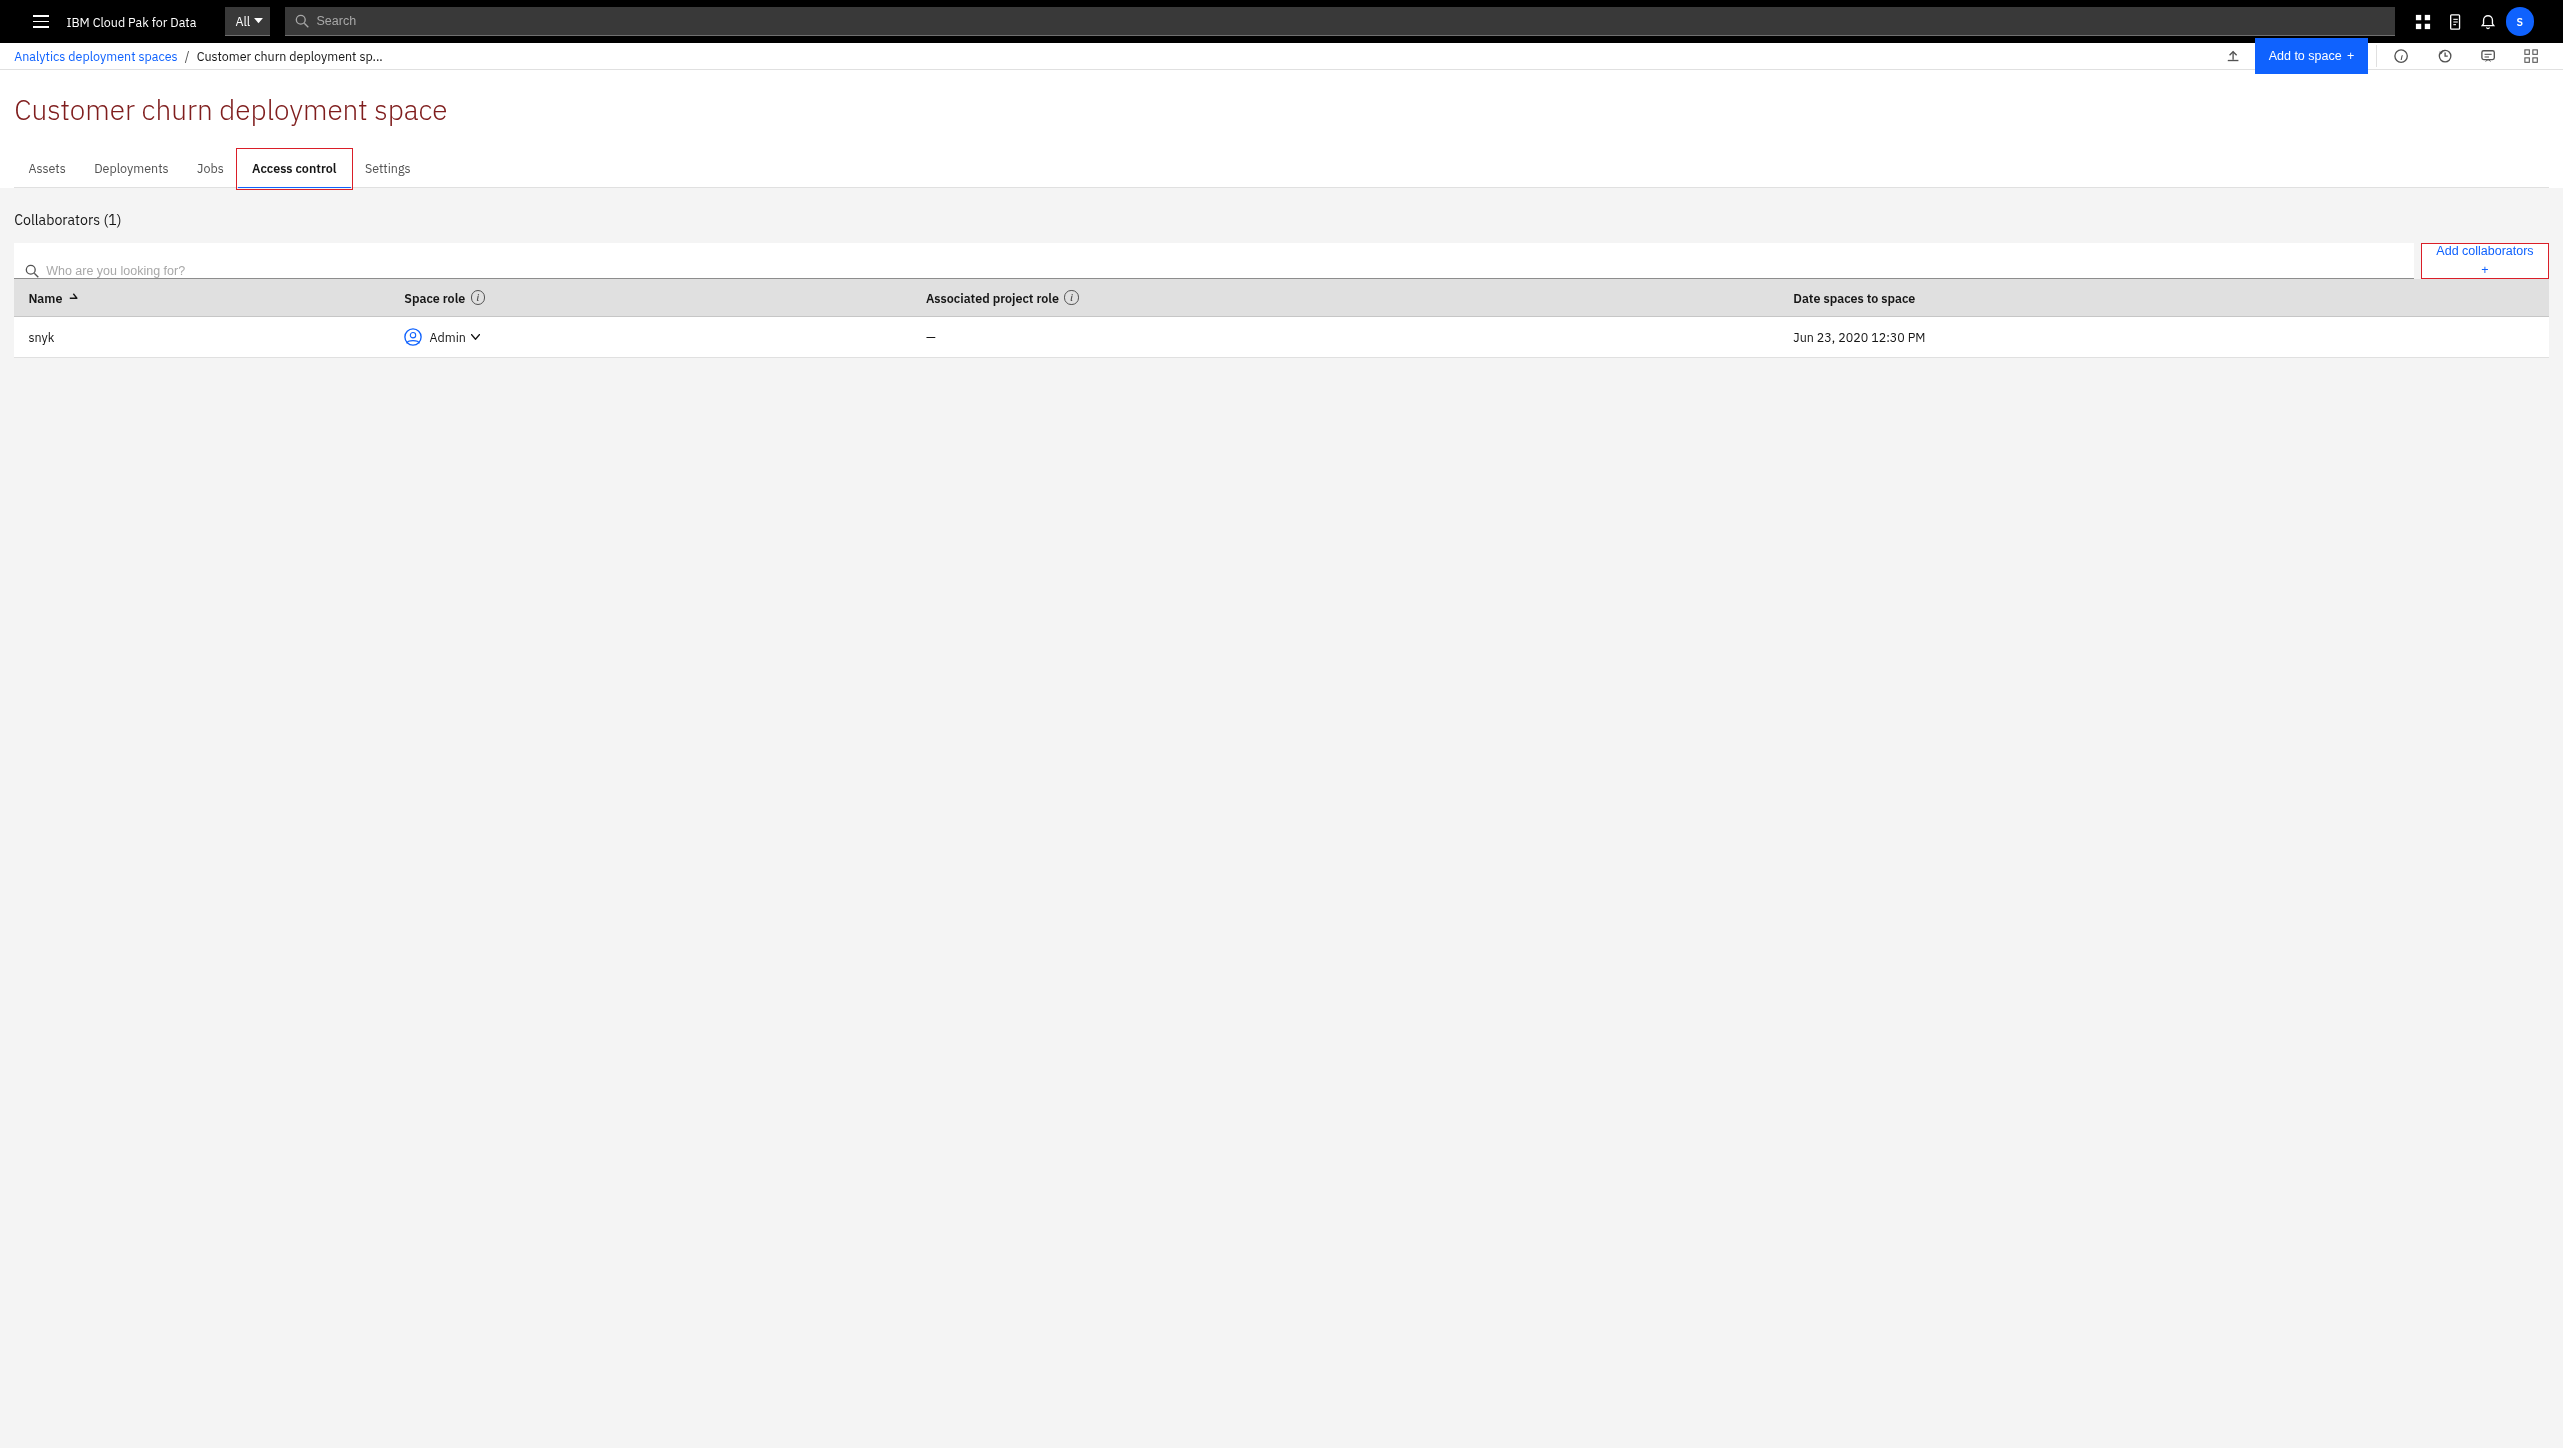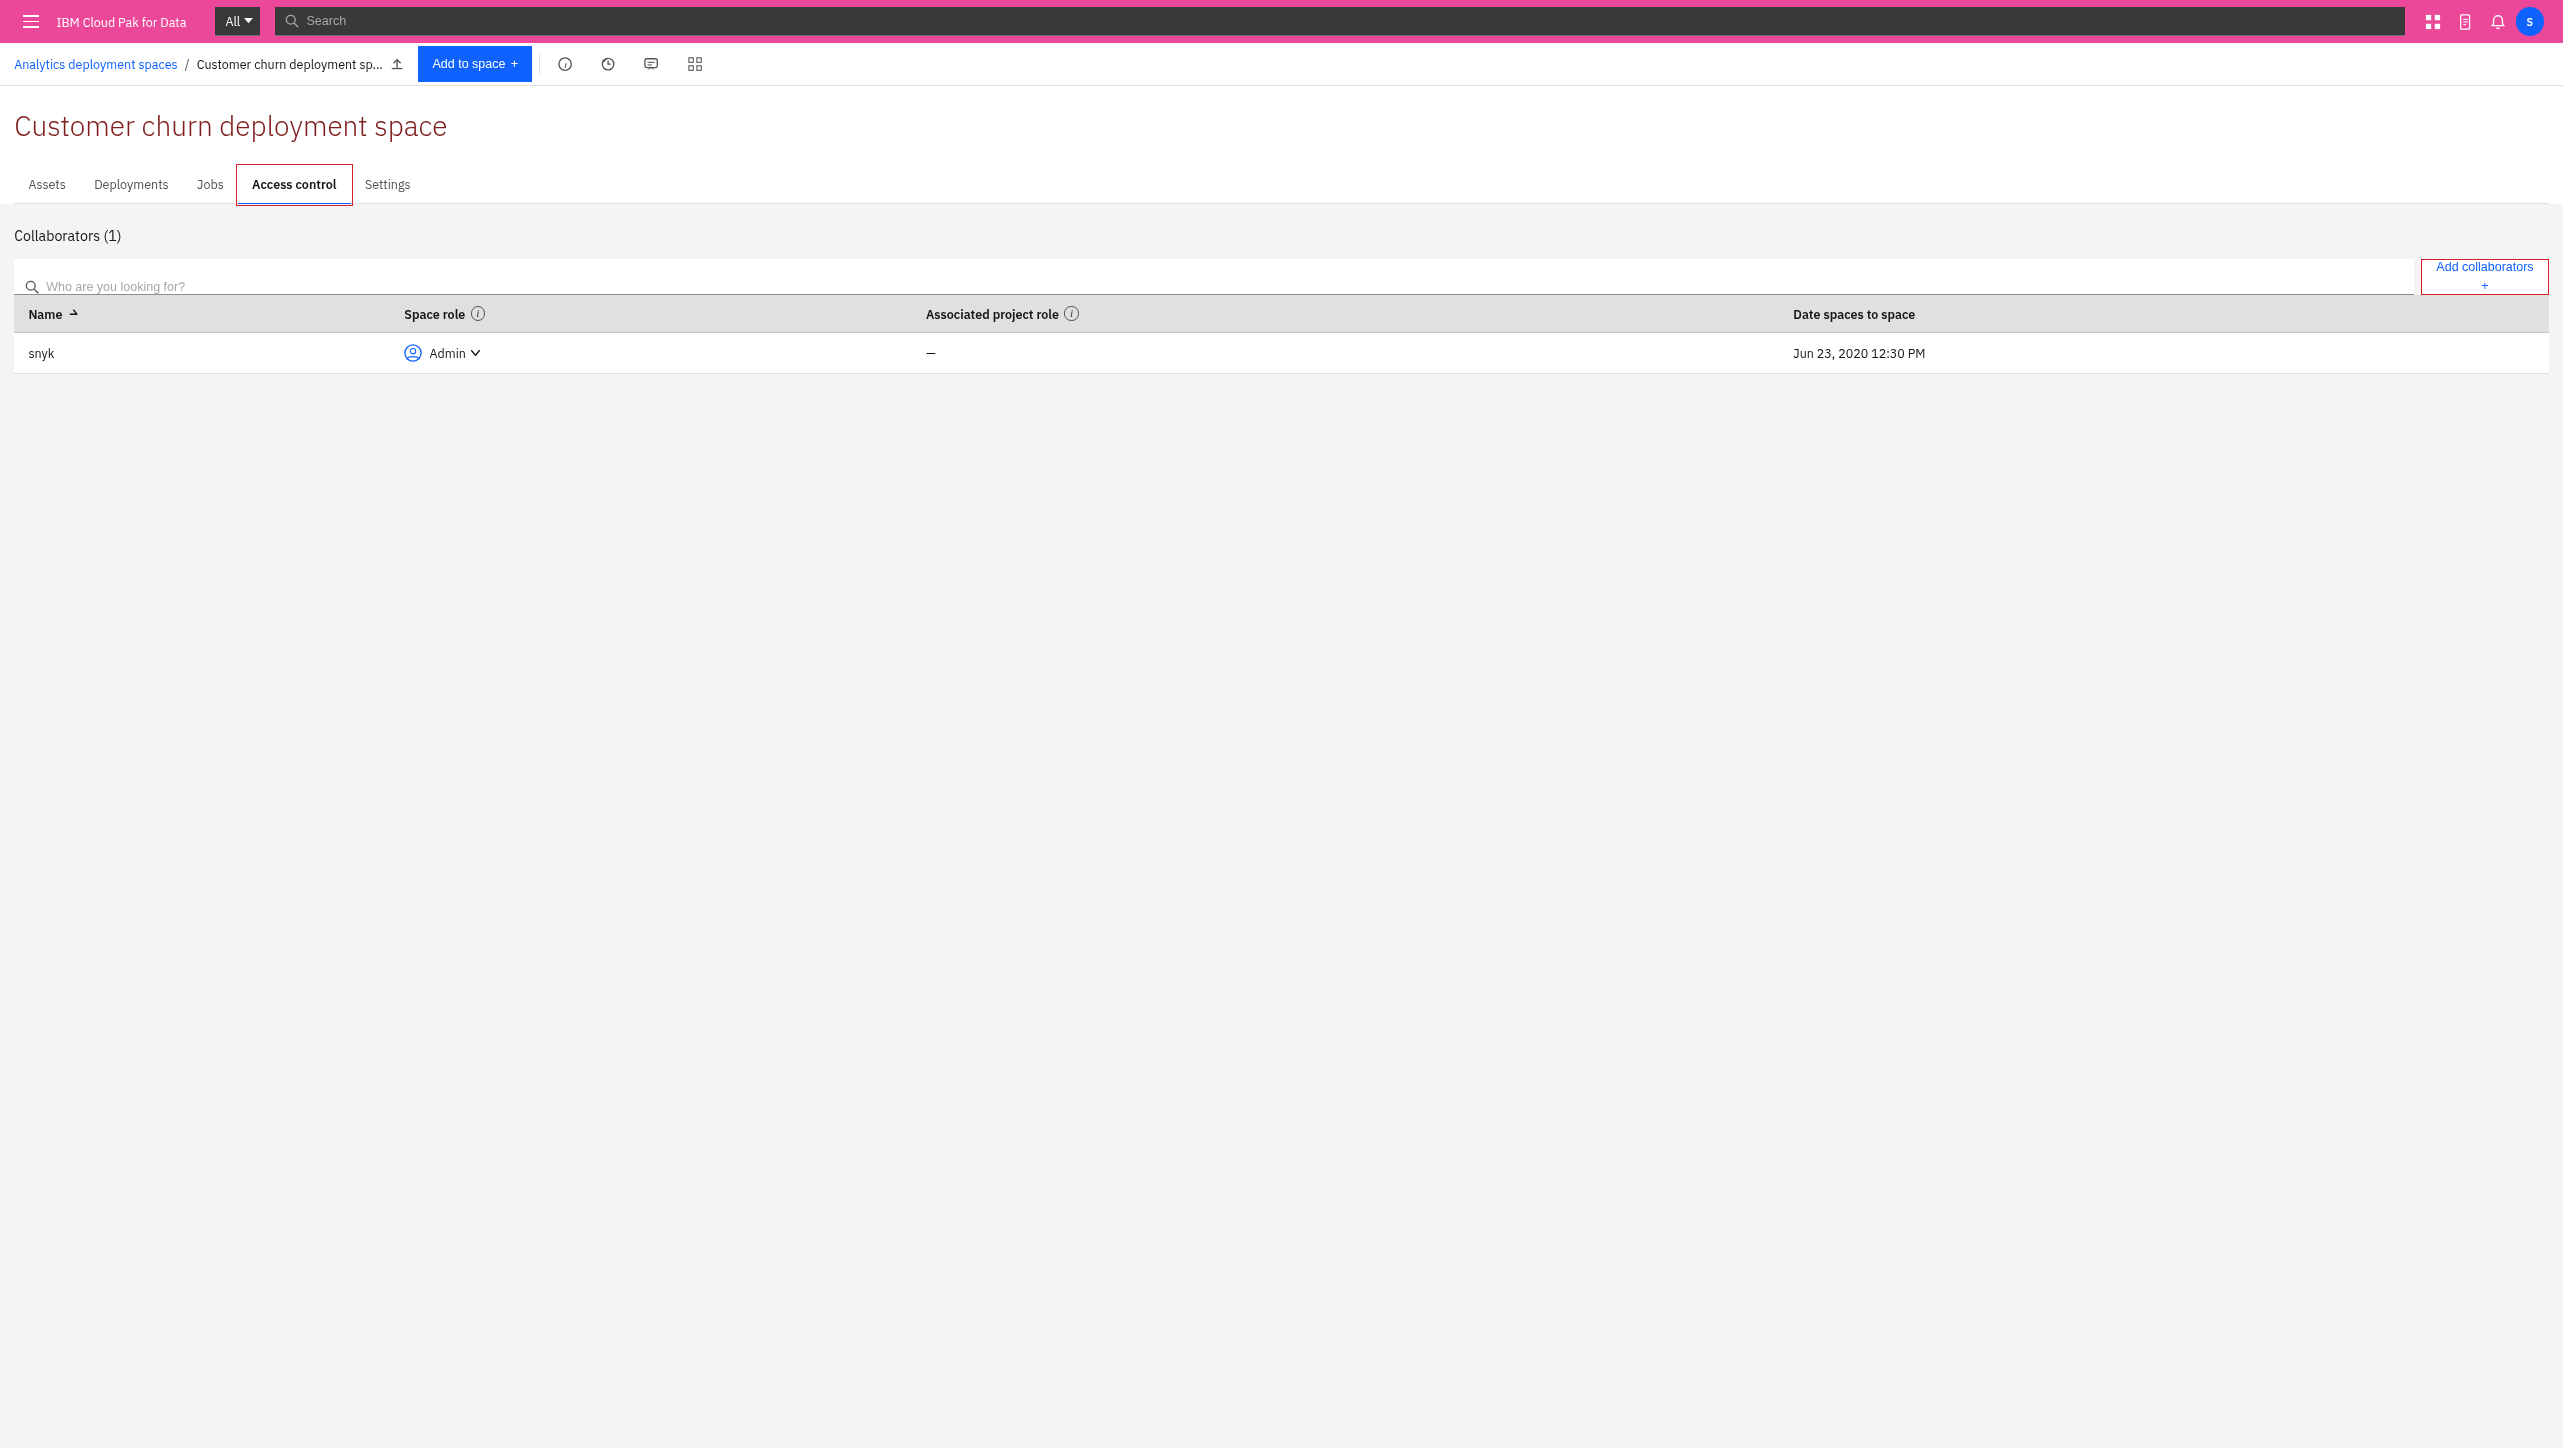--- a/index.html
+++ b/index.html
@@ -2,24 +2,24 @@
 <html style="font-size:14.2px"><head>
   <meta charset="utf-8">
   <style>
     * { box-sizing: border-box; margin: 0; padding: 0; }
     body { font-family: 'IBM Plex Sans', Arial, sans-serif; font-size: 12.5px; background: #f4f4f4; color: #161616; }
 
     
     .top-nav {
       display: flex;
       align-items: center;
-      background: #ec4899;
+      background: #000000;
       color: #fff;
       height: 43px;
-      padding: 0 19px;
+      padding: 0 29px;
       gap: 14.2px;
     }
     .top-nav .hamburger {
       cursor: pointer;
       display: flex; flex-direction: column; gap: 3.6px; padding: 3.6px;
     }
     .top-nav .hamburger span {
       display: block; width: 16px; height: 1.8px; background: #fff;
     }
     .top-nav .app-title {
@@ -80,23 +80,24 @@
       gap: 4px;
       cursor: pointer;
       white-space: nowrap;
       font-size: 12.5px;
     }
 
     
     .breadcrumb-bar {
       display: flex;
       align-items: center;
+      justify-content: space-between;
       background: #fff;
       padding: 0 14.2px;
-      height: 43px;
+      height: 27px;
       border-bottom: 0.9px solid #e0e0e0;
     }
     .breadcrumb {
       display: flex; align-items: center; gap: 7.1px;
       font-size: 12.5px;
     }
     .breadcrumb a {
       color: #0f62fe;
       text-decoration: none;
     }

